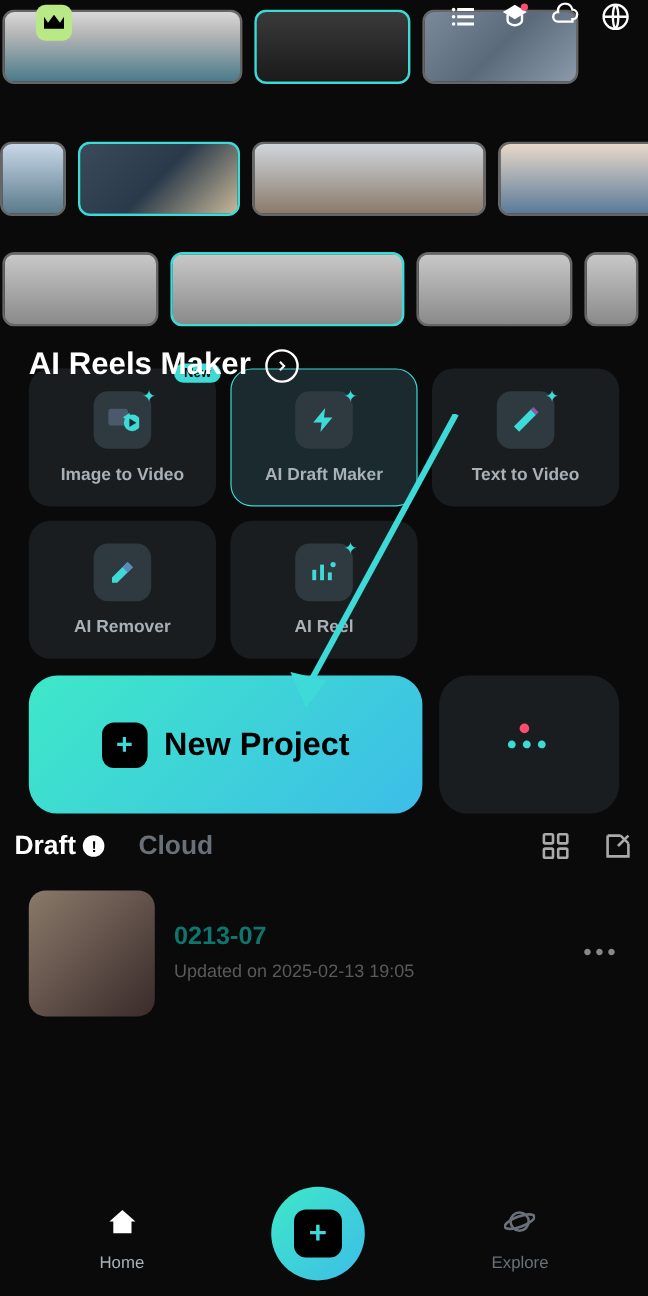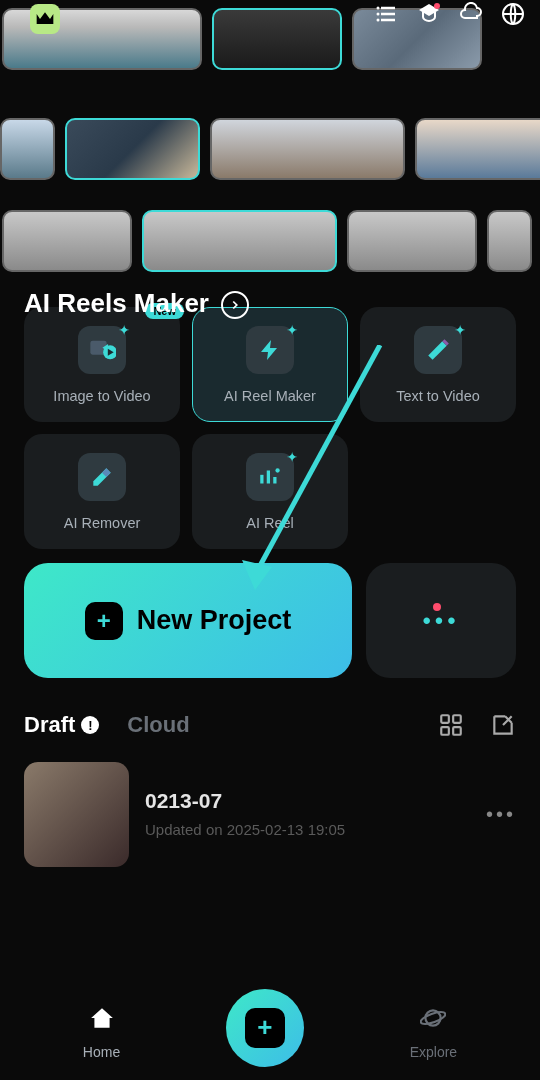--- a/index.html
+++ b/index.html
@@ -168,21 +168,21 @@
       background: #2f3a40;
       border-radius: 12px;
       display: flex;
       align-items: center;
       justify-content: center;
       position: relative;
     }
     .feature-label {
       font-size: 14.5px;
       color: #a8b0b8;
-      font-weight: 400;
+      font-weight: 700;
     }
     .new-badge {
       position: absolute;
       top: -4px;
       right: -4px;
       background: #3ddad7;
       color: #000;
       font-size: 11px;
       font-weight: 700;
       padding: 2px 8px;
@@ -248,22 +248,22 @@
       top: 40px;
       right: 75px;
       width: 8px;
       height: 8px;
       background: #ff4d6d;
       border-radius: 50%;
     }
     .drafts-header {
       display: flex;
       align-items: center;
-      padding: 0 24px;
-      margin-top: 34px;
+      padding: 0 12px;
+      margin-top: 14px;
     }
     .tab {
       font-size: 22px;
       font-weight: 700;
       color: #6a7078;
       display: flex;
       align-items: center;
       gap: 6px;
     }
     .tab.active {
@@ -300,21 +300,21 @@
       flex-shrink: 0;
     }
     .draft-thumb.small {
       height: 40px;
     }
     .draft-info {
       flex: 1;
     }
     .draft-title {
       font-size: 21px;
-      color: #e5e5e5;
+      color: #0f766e;
       font-weight: 600;
       margin-bottom: 8px;
     }
     .draft-meta {
       font-size: 15px;
       color: #5a5a5a;
       margin-bottom: 2px;
     }
     .draft-duration {
       font-size: 15px;
@@ -475,21 +475,21 @@
     </div>
     <span class="feature-label">Image to Video</span>
   </div>
   <div class="feature-card selected">
     <div class="feature-icon-box">
       <span class="sparkle">✦</span>
       <svg viewBox="0 0 24 24" width="24" height="24">
           <path fill="#3ddad7" d="M13 2L3 14h7l-1 8 10-12h-7z"></path>
         </svg>
     </div>
-    <span class="feature-label">AI Reel Maker</span>
+    <span class="feature-label">AI Draft Maker</span>
   </div>
   <div class="feature-card">
     <div class="feature-icon-box">
       <span class="sparkle">✦</span>
       <svg viewBox="0 0 24 24" width="26" height="26">
           <path fill="#3ddad7" d="M3 17l4 4L20 8l-4-4z"></path>
           <path fill="#8a5aaa" d="M16 4l4 4 2-2-4-4z"></path>
         </svg>
     </div>
     <span class="feature-label">Text to Video</span>

